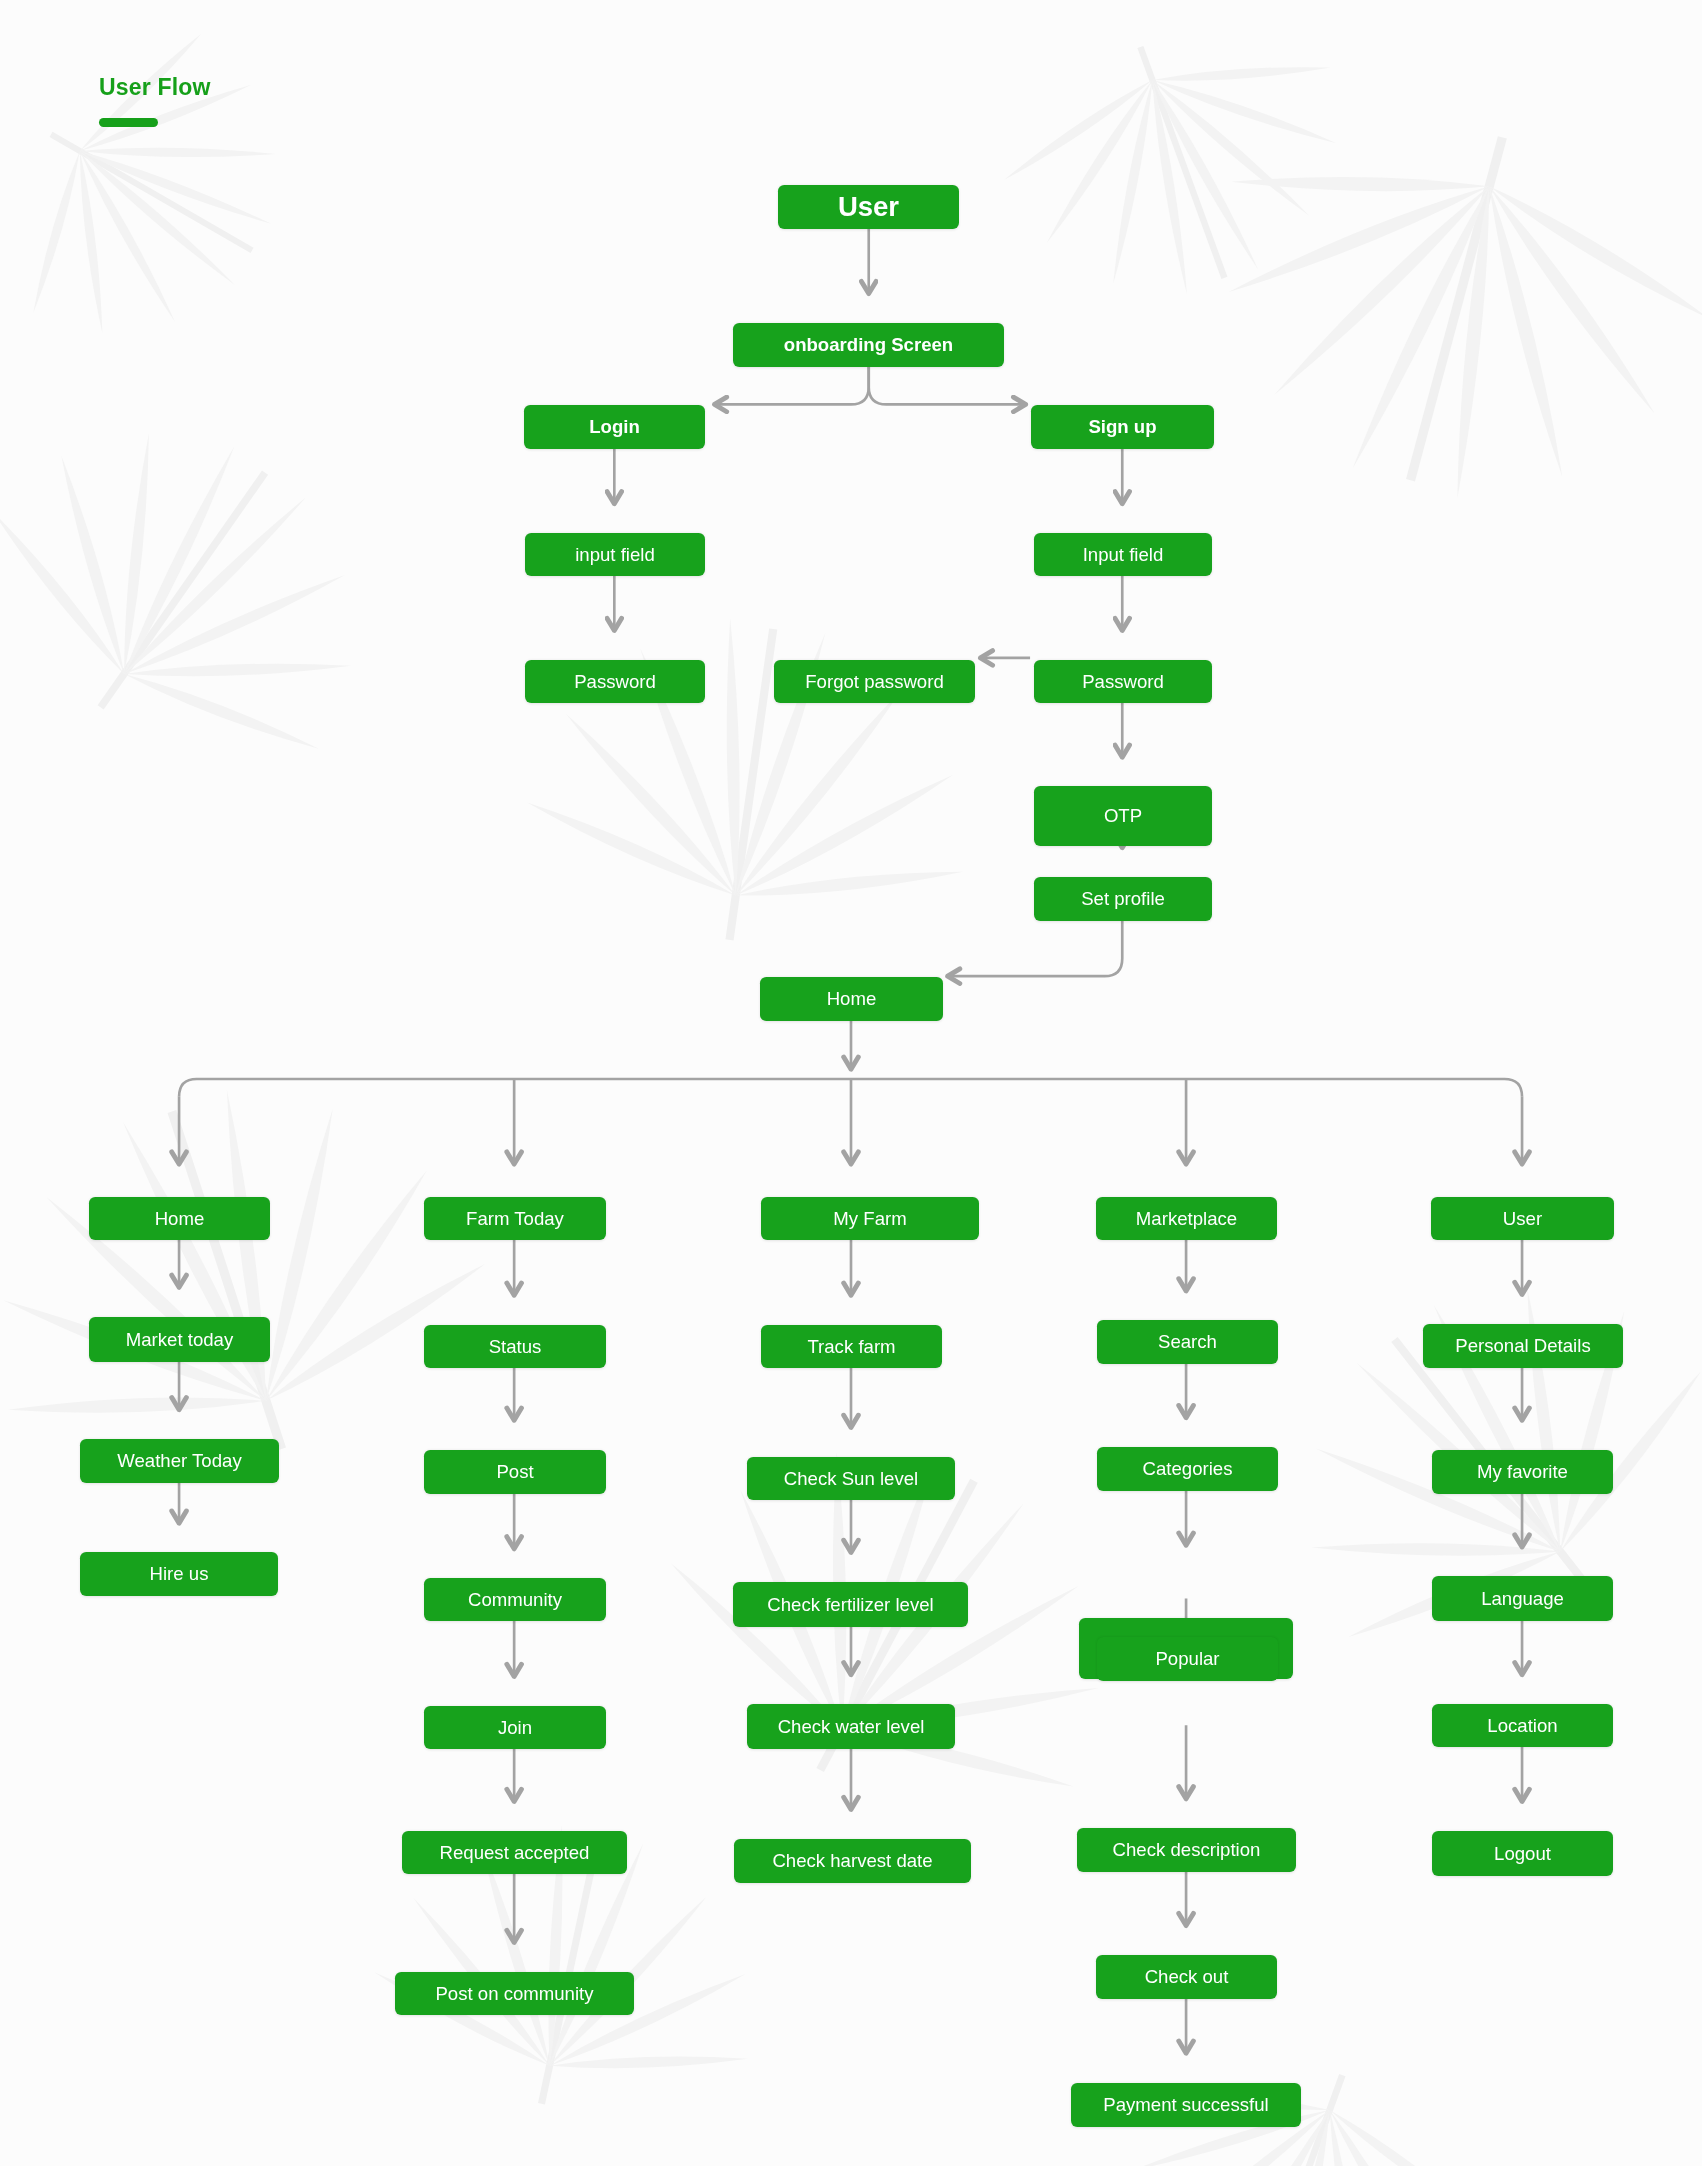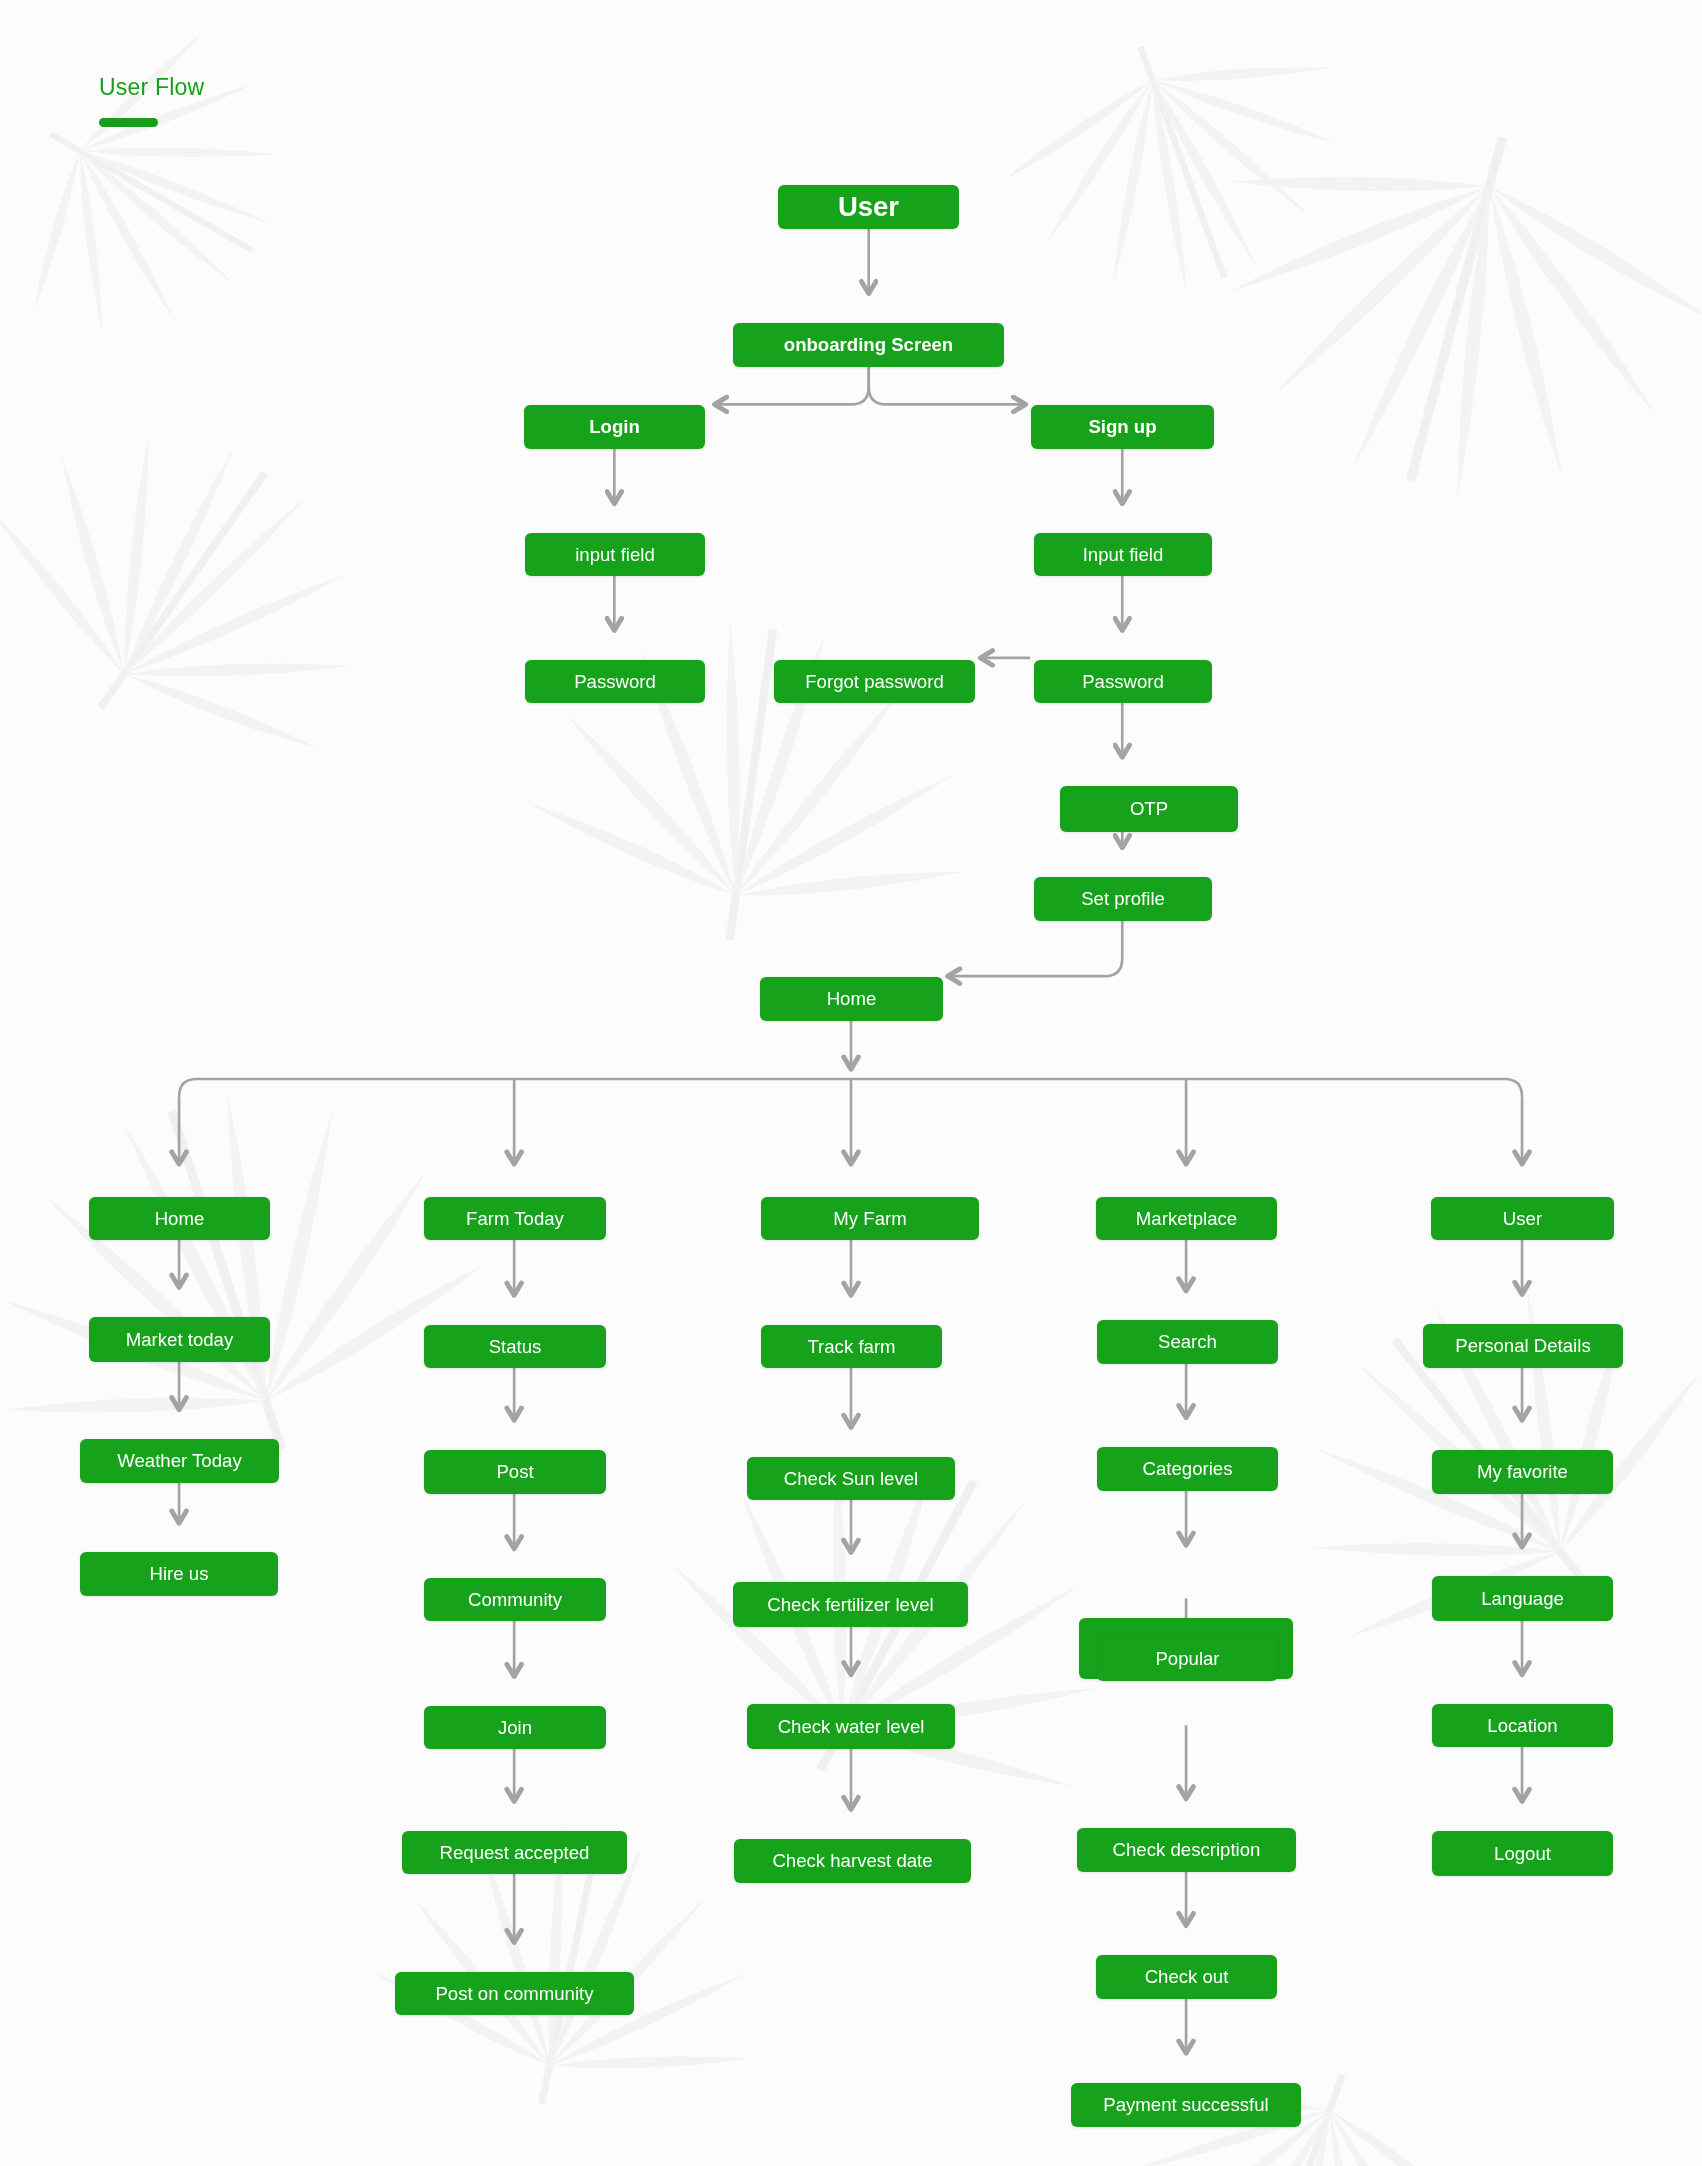--- a/index.html
+++ b/index.html
@@ -17,21 +17,21 @@
   }
   .canvas{
     position:relative;
     width:1702px;height:2166px;
     background:var(--page-bg);
     overflow:hidden;
   }
   .bg-art{position:absolute;inset:0;pointer-events:none;}
   .page-title{
     position:absolute;left:99px;top:74px;
-    font-size:23px;font-weight:400;color:var(--title-green);
+    font-size:23px;font-weight:700;color:var(--title-green);
     letter-spacing:0.2px;line-height:1.2;
   }
   .title-underline{
     position:absolute;left:99px;top:118px;width:59px;height:8.9px;
     border-radius:5.3px;background:var(--title-green);
   }
   .edges{position:absolute;left:0;top:0;}
   .edges path{stroke:var(--arrow-gray);stroke-width:3;fill:none;}
   .edges marker path{stroke:var(--arrow-gray);fill:none;}
   .node{
@@ -163,21 +163,21 @@
     </div>
   <div class="node" style="left:525px;top:637px;width:180px;height:43px">
       <span>Password</span>
     </div>
   <div class="node" style="left:774px;top:637px;width:201px;height:43px">
       <span>Forgot password</span>
     </div>
   <div class="node" style="left:1034px;top:637px;width:178px;height:43px">
       <span>Password</span>
     </div>
-  <div class="node" style="left:1060px;top:763px;width:178px;height:46px">
+  <div class="node" style="left:1034px;top:763px;width:178px;height:60px">
       <span>OTP</span>
     </div>
   <div class="node" style="left:1034px;top:854px;width:178px;height:44px">
       <span>Set profile</span>
     </div>
   <div class="node" style="left:760px;top:954px;width:183px;height:44px">
       <span>Home</span>
     </div>
 
   <div class="node" style="left:89px;top:1174px;width:181px;height:43px">

